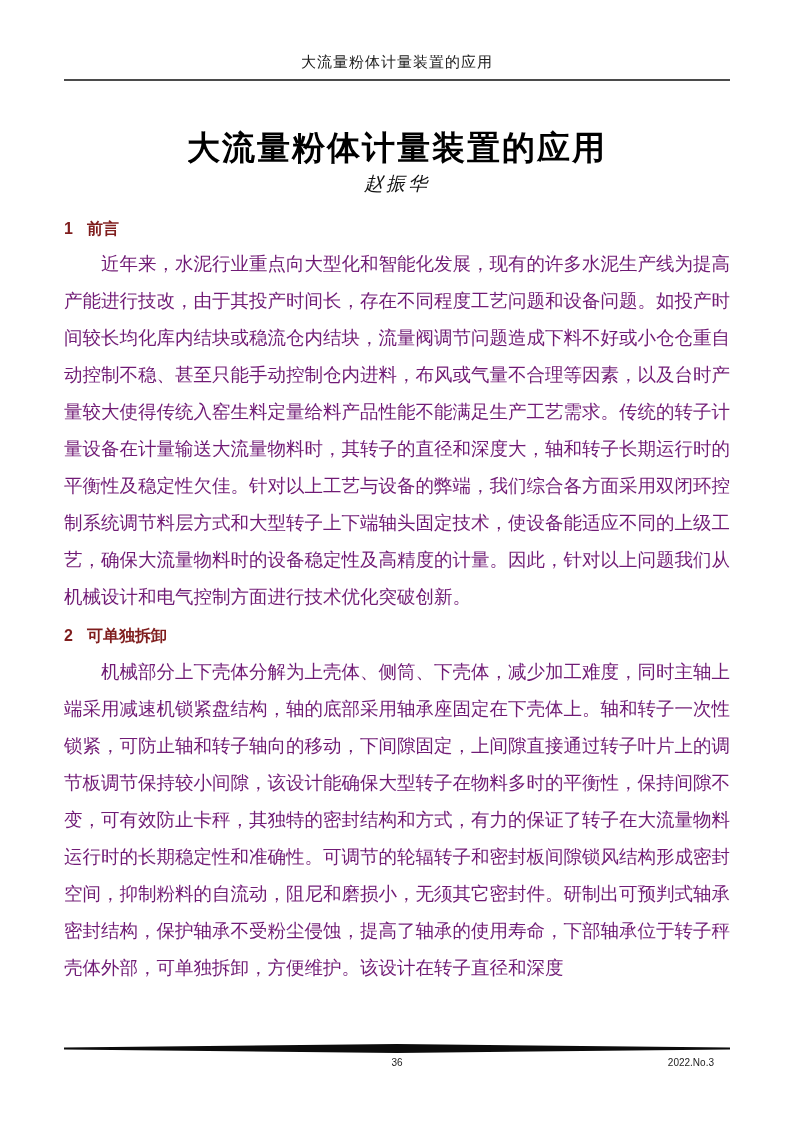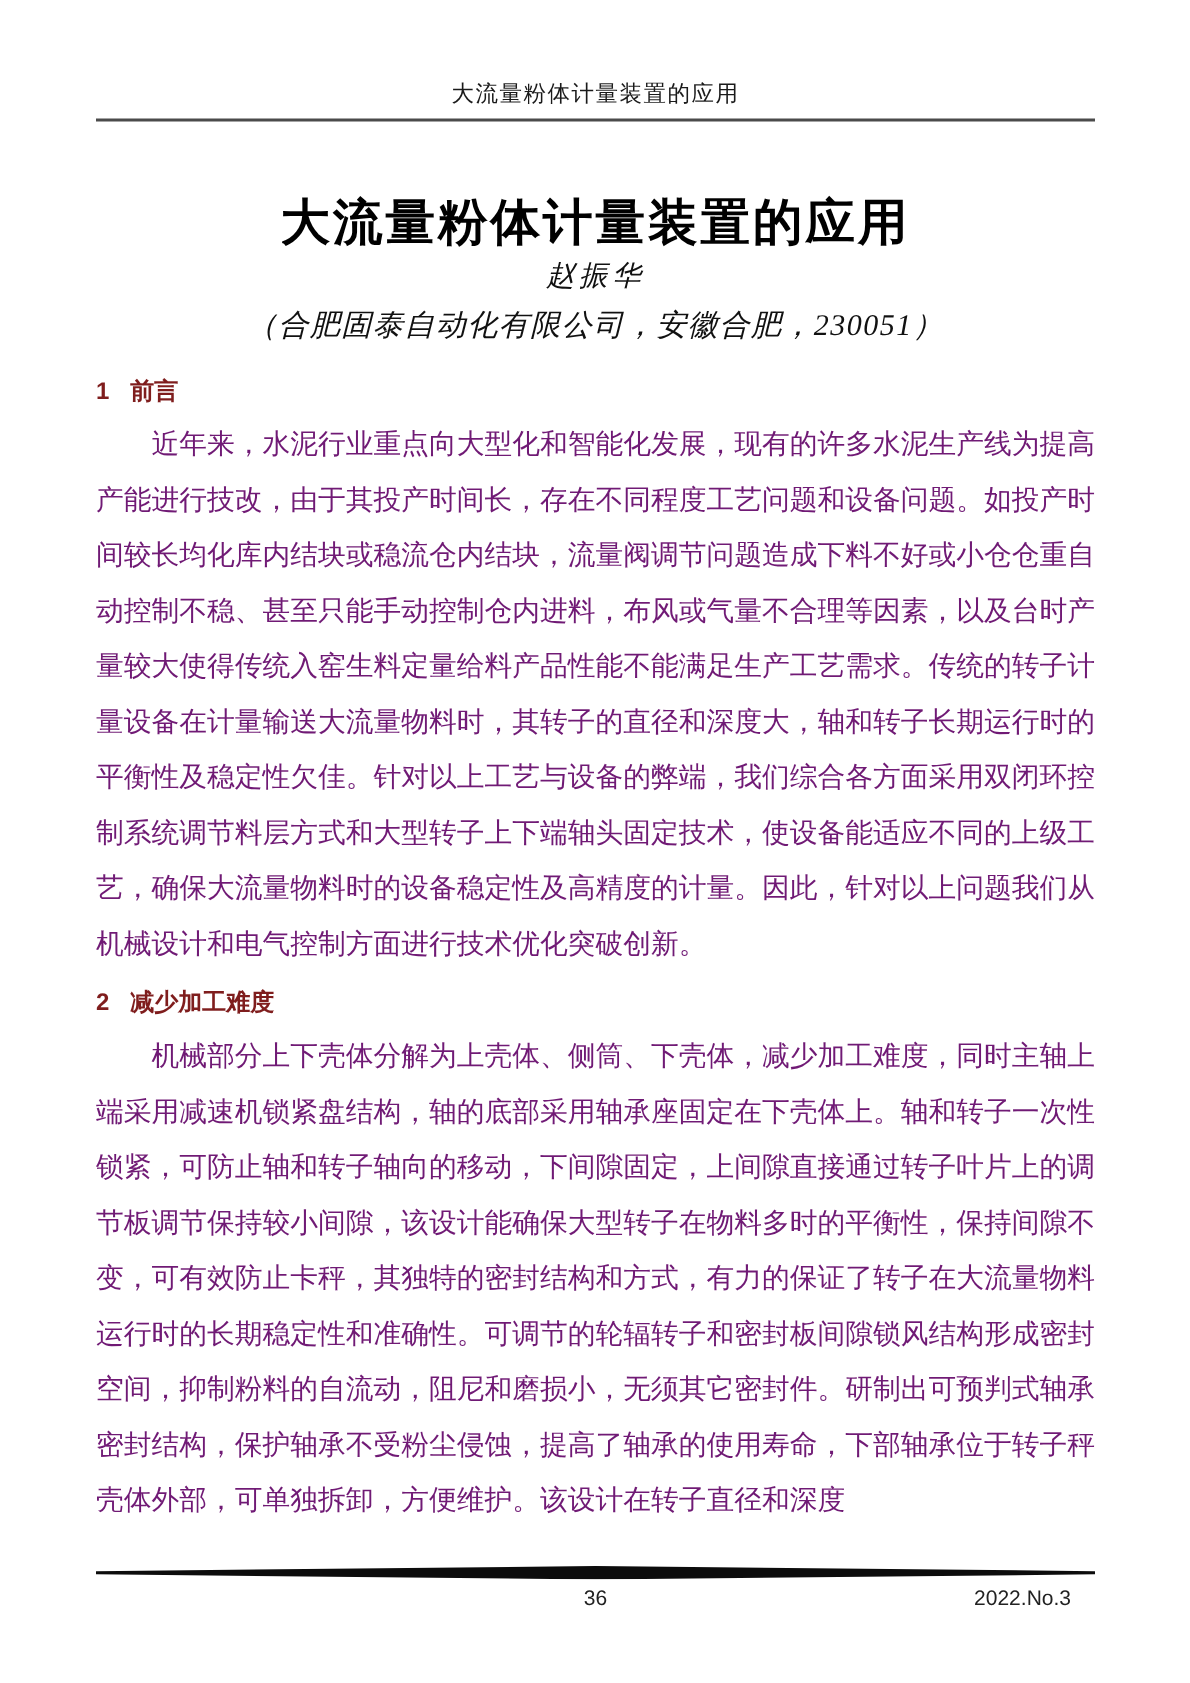--- a/index.html
+++ b/index.html
@@ -99,21 +99,21 @@
   .footer-bar {
     height: 9px;
     background: #0c0c0c;
     clip-path: polygon(0 38%, 50% 0, 100% 38%, 100% 62%, 50% 100%, 0 62%);
   }
   .footer-row {
     position: relative;
     margin-top: 4px;
     height: 18px;
     font-family: "Liberation Sans", "DejaVu Sans", sans-serif;
-    font-size: 14px;
+    font-size: 10px;
     color: #222222;
   }
   .page-number {
     position: absolute;
     left: 0;
     right: 0;
     text-align: center;
   }
   .issue-label {
     position: absolute;
@@ -130,32 +130,31 @@
     <div class="running-title">大流量粉体计量装置的应用</div>
     <div class="header-rule"></div>
   </header>
 
   <main class="article">
 
     <h1 class="article-title">大流量粉体计量装置的应用</h1>
 
     <div class="author-name">赵振华</div>
 
-    <div class="affiliation">（合肥固泰自动化有限公司，安徽合肥，230051）</div>
 
     <section>
       <h2 class="section-heading">
         <span class="sec-num">1</span><span class="sec-title">前言</span>
       </h2>
       <p class="body-paragraph">近年来，水泥行业重点向大型化和智能化发展，现有的许多水泥生产线为提高产能进行技改，由于其投产时间长，存在不同程度工艺问题和设备问题。如投产时间较长均化库内结块或稳流仓内结块，流量阀调节问题造成下料不好或小仓仓重自动控制不稳、甚至只能手动控制仓内进料，布风或气量不合理等因素，以及台时产量较大使得传统入窑生料定量给料产品性能不能满足生产工艺需求。传统的转子计量设备在计量输送大流量物料时，其转子的直径和深度大，轴和转子长期运行时的平衡性及稳定性欠佳。针对以上工艺与设备的弊端，我们综合各方面采用双闭环控制系统调节料层方式和大型转子上下端轴头固定技术，使设备能适应不同的上级工艺，确保大流量物料时的设备稳定性及高精度的计量。因此，针对以上问题我们从机械设计和电气控制方面进行技术优化突破创新。</p>
     </section>
 
     <section>
       <h2 class="section-heading">
-        <span class="sec-num">2</span><span class="sec-title">减少加工难度</span>
+        <span class="sec-num">2</span><span class="sec-title">可单独拆卸</span>
       </h2>
       <p class="body-paragraph">机械部分上下壳体分解为上壳体、侧筒、下壳体，减少加工难度，同时主轴上端采用减速机锁紧盘结构，轴的底部采用轴承座固定在下壳体上。轴和转子一次性锁紧，可防止轴和转子轴向的移动，下间隙固定，上间隙直接通过转子叶片上的调节板调节保持较小间隙，该设计能确保大型转子在物料多时的平衡性，保持间隙不变，可有效防止卡秤，其独特的密封结构和方式，有力的保证了转子在大流量物料运行时的长期稳定性和准确性。可调节的轮辐转子和密封板间隙锁风结构形成密封空间，抑制粉料的自流动，阻尼和磨损小，无须其它密封件。研制出可预判式轴承密封结构，保护轴承不受粉尘侵蚀，提高了轴承的使用寿命，下部轴承位于转子秤壳体外部，可单独拆卸，方便维护。该设计在转子直径和深度</p>
     </section>
 
   </main>
 
   <footer class="page-footer">
     <div class="footer-bar"></div>
     <div class="footer-row">
       <span class="page-number">36</span>

